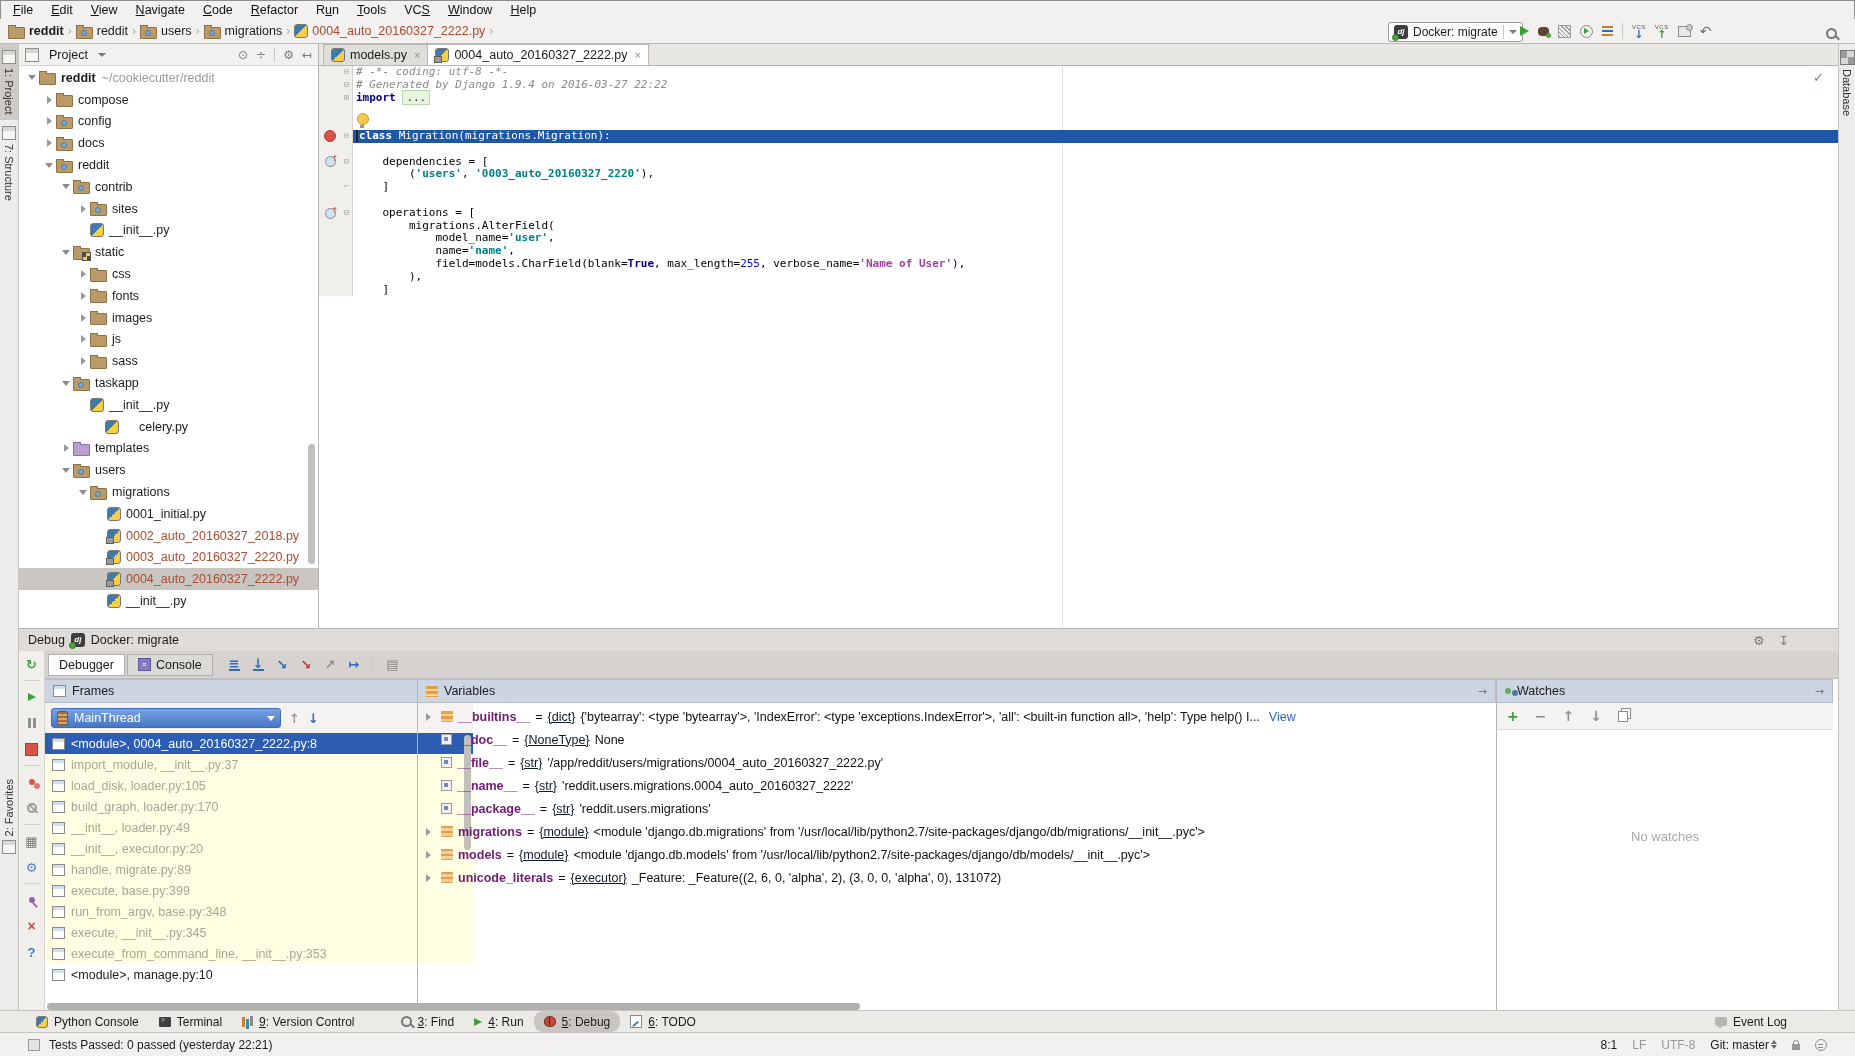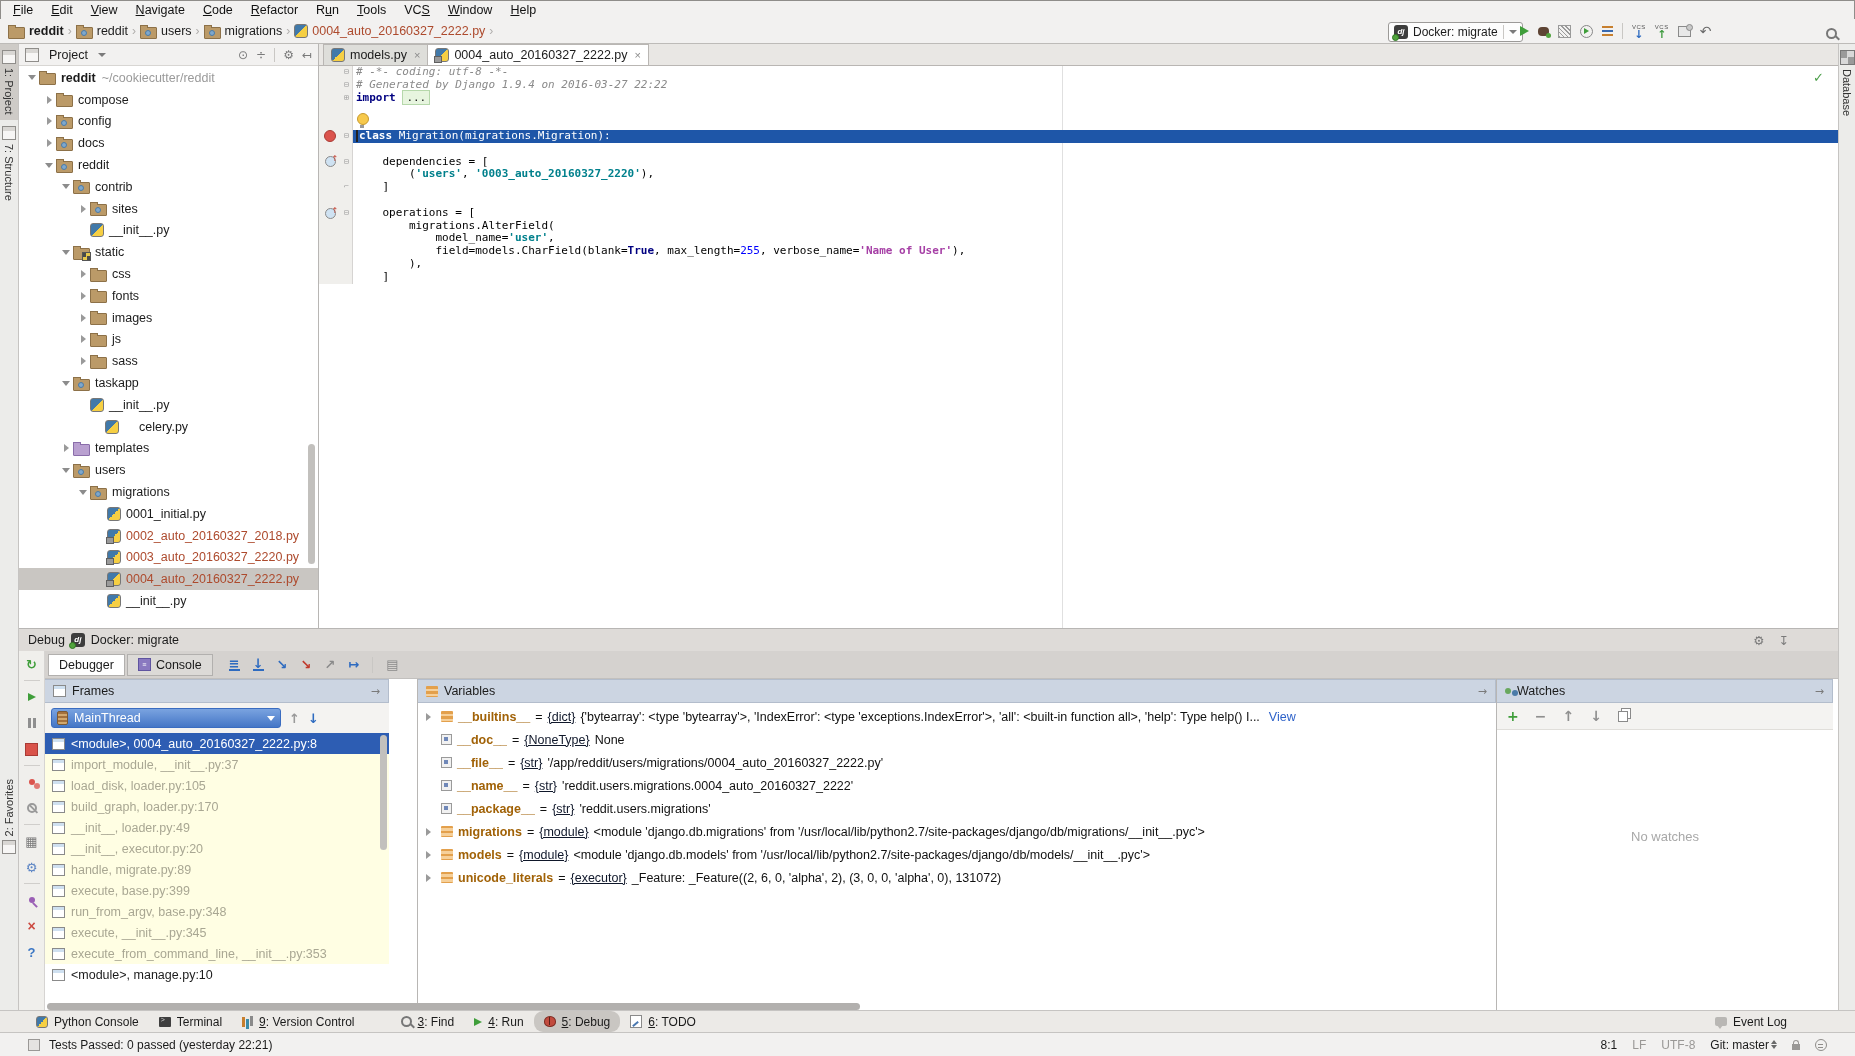--- a/index.html
+++ b/index.html
@@ -147,37 +147,37 @@
   .stepic.gray{color:#8a8a8a;}
   .stepic.lined{border-bottom:2px solid #2e6bc0;line-height:10px;}
   #dleftcol{position:absolute;left:0;top:22px;width:26px;bottom:0;background:#f0efec;border-right:1px solid #d6d4d2;box-sizing:border-box;
      display:flex;flex-direction:column;align-items:center;}
   .dlc{height:26px;display:flex;align-items:center;justify-content:center;width:100%;}
   .dlc .glyph{font-size:13px;}
   .dsep{width:16px;height:1px;background:#d0cecb;margin:3px 0;}
   
   .pane-header{height:24px;background:#ccd5e2;border:1px solid #b3bdcc;border-left:none;display:flex;align-items:center;gap:6px;padding:0 8px;font-size:12.5px;box-sizing:border-box;}
   .pane-header .ph-right{margin-left:auto;color:#7a7a7a;font-size:11px;}
-  #frames-pane{position:absolute;left:26px;top:50px;width:344px;bottom:17px;}
+  #frames-pane{position:absolute;left:26px;top:50px;width:428px;bottom:17px;}
   #vars-pane{position:absolute;left:398px;top:50px;width:1079px;bottom:0;border-left:1px solid #b8b6b4;box-sizing:border-box;}
   #watches-pane{position:absolute;left:1477px;top:50px;right:5px;bottom:0;border-left:1px solid #b8b6b4;box-sizing:border-box;}
   #thread-row{height:30px;display:flex;align-items:center;gap:8px;padding:0 6px;background:#f4f3f1;}
   #thread-combo{flex:0 0 230px;height:20px;border:1px solid #3a6cc0;border-radius:3px;background:linear-gradient(#7aa3e0,#4576c6);color:#fff;
      display:flex;align-items:center;gap:6px;padding:0 5px;font-size:12.5px;box-sizing:border-box;}
   #thread-combo .cb-arr{margin-left:auto;width:0;height:0;border-top:5px solid #fff;border-left:4px solid transparent;border-right:4px solid transparent;}
   .updn{font-family:"DejaVu Sans",sans-serif;font-size:13px;font-weight:bold;}
   #frames-list{position:absolute;left:0;top:54px;right:0;bottom:10px;overflow:hidden;}
   .frow{display:flex;align-items:center;gap:6px;height:21px;padding-left:7px;font-size:12.5px;white-space:nowrap;}
   .frow.selected{background:#2d5db3;color:#fff;}
   .frow.library{background:#fffee3;color:#a9a793;}
   #frames-scroll{position:absolute;right:2px;top:56px;width:7px;height:115px;background:#c2c0bd;border-radius:4px;}
   #vars-list{position:absolute;left:0;top:26px;right:0;bottom:10px;overflow:hidden;}
   .vrow{display:flex;align-items:center;gap:5px;height:23px;padding-left:8px;font-size:12.5px;white-space:nowrap;}
   .vrow .vexp{width:10px;flex:none;display:flex;}
-  .vname{color:#a16207;font-weight:bold;}
+  .vname{color:#701a75;font-weight:bold;}
   .vtype{color:#0f172a;text-decoration:underline;}
   .vval{color:#111;}
   .vlink{color:#2e62c9;margin-left:4px;}
   #watch-toolbar{height:26px;display:flex;align-items:center;gap:16px;padding:0 10px;background:#f4f3f1;border-bottom:1px solid #e0deda;}
   .wt{font-family:"DejaVu Sans",sans-serif;font-size:14px;font-weight:bold;color:#8f8f8f;}
   .wt.add{color:#3f9e3a;}
   #no-watches{position:absolute;left:0;right:0;top:150px;text-align:center;color:#a8a8a8;font-size:13px;}
   #hscroll{position:absolute;left:28px;top:374px;width:813px;height:7px;background:#b2b0ae;border-radius:4px;}
   
   #bottombar{left:0;top:1010px;width:100%;height:22px;background:#eceae7;border-top:1px solid #c6c4c2;box-sizing:border-box;display:flex;align-items:center;padding-left:26px;font-size:12px;}
@@ -552,20 +552,25 @@
             <span class="ctext"><span class="c-pl">        migrations.AlterField(</span></span>
           </div>
           <div class="cline">
             <span class="gz1"></span>
             <span class="gz2"></span>
             <span class="ctext"><span class="c-pl">            model_name=</span><span class="c-str">'user'</span><span class="c-pl">,</span></span>
           </div>
           <div class="cline">
             <span class="gz1"></span>
             <span class="gz2"></span>
+            <span class="ctext"><span class="c-pl">            name=</span><span class="c-str">'name'</span><span class="c-pl">,</span></span>
+          </div>
+          <div class="cline">
+            <span class="gz1"></span>
+            <span class="gz2"></span>
             <span class="ctext"><span class="c-pl">            field=models.CharField(blank=</span><span class="c-kw">True</span><span class="c-pl">, max_length=</span><span class="c-num">255</span><span class="c-pl">, verbose_name=</span><span class="c-str2">'Name of User'</span><span class="c-pl">),</span></span>
           </div>
           <div class="cline">
             <span class="gz1"></span>
             <span class="gz2"></span>
             <span class="ctext"><span class="c-pl">        ),</span></span>
           </div>
           <div class="cline">
             <span class="gz1"></span>
             <span class="gz2"></span>

